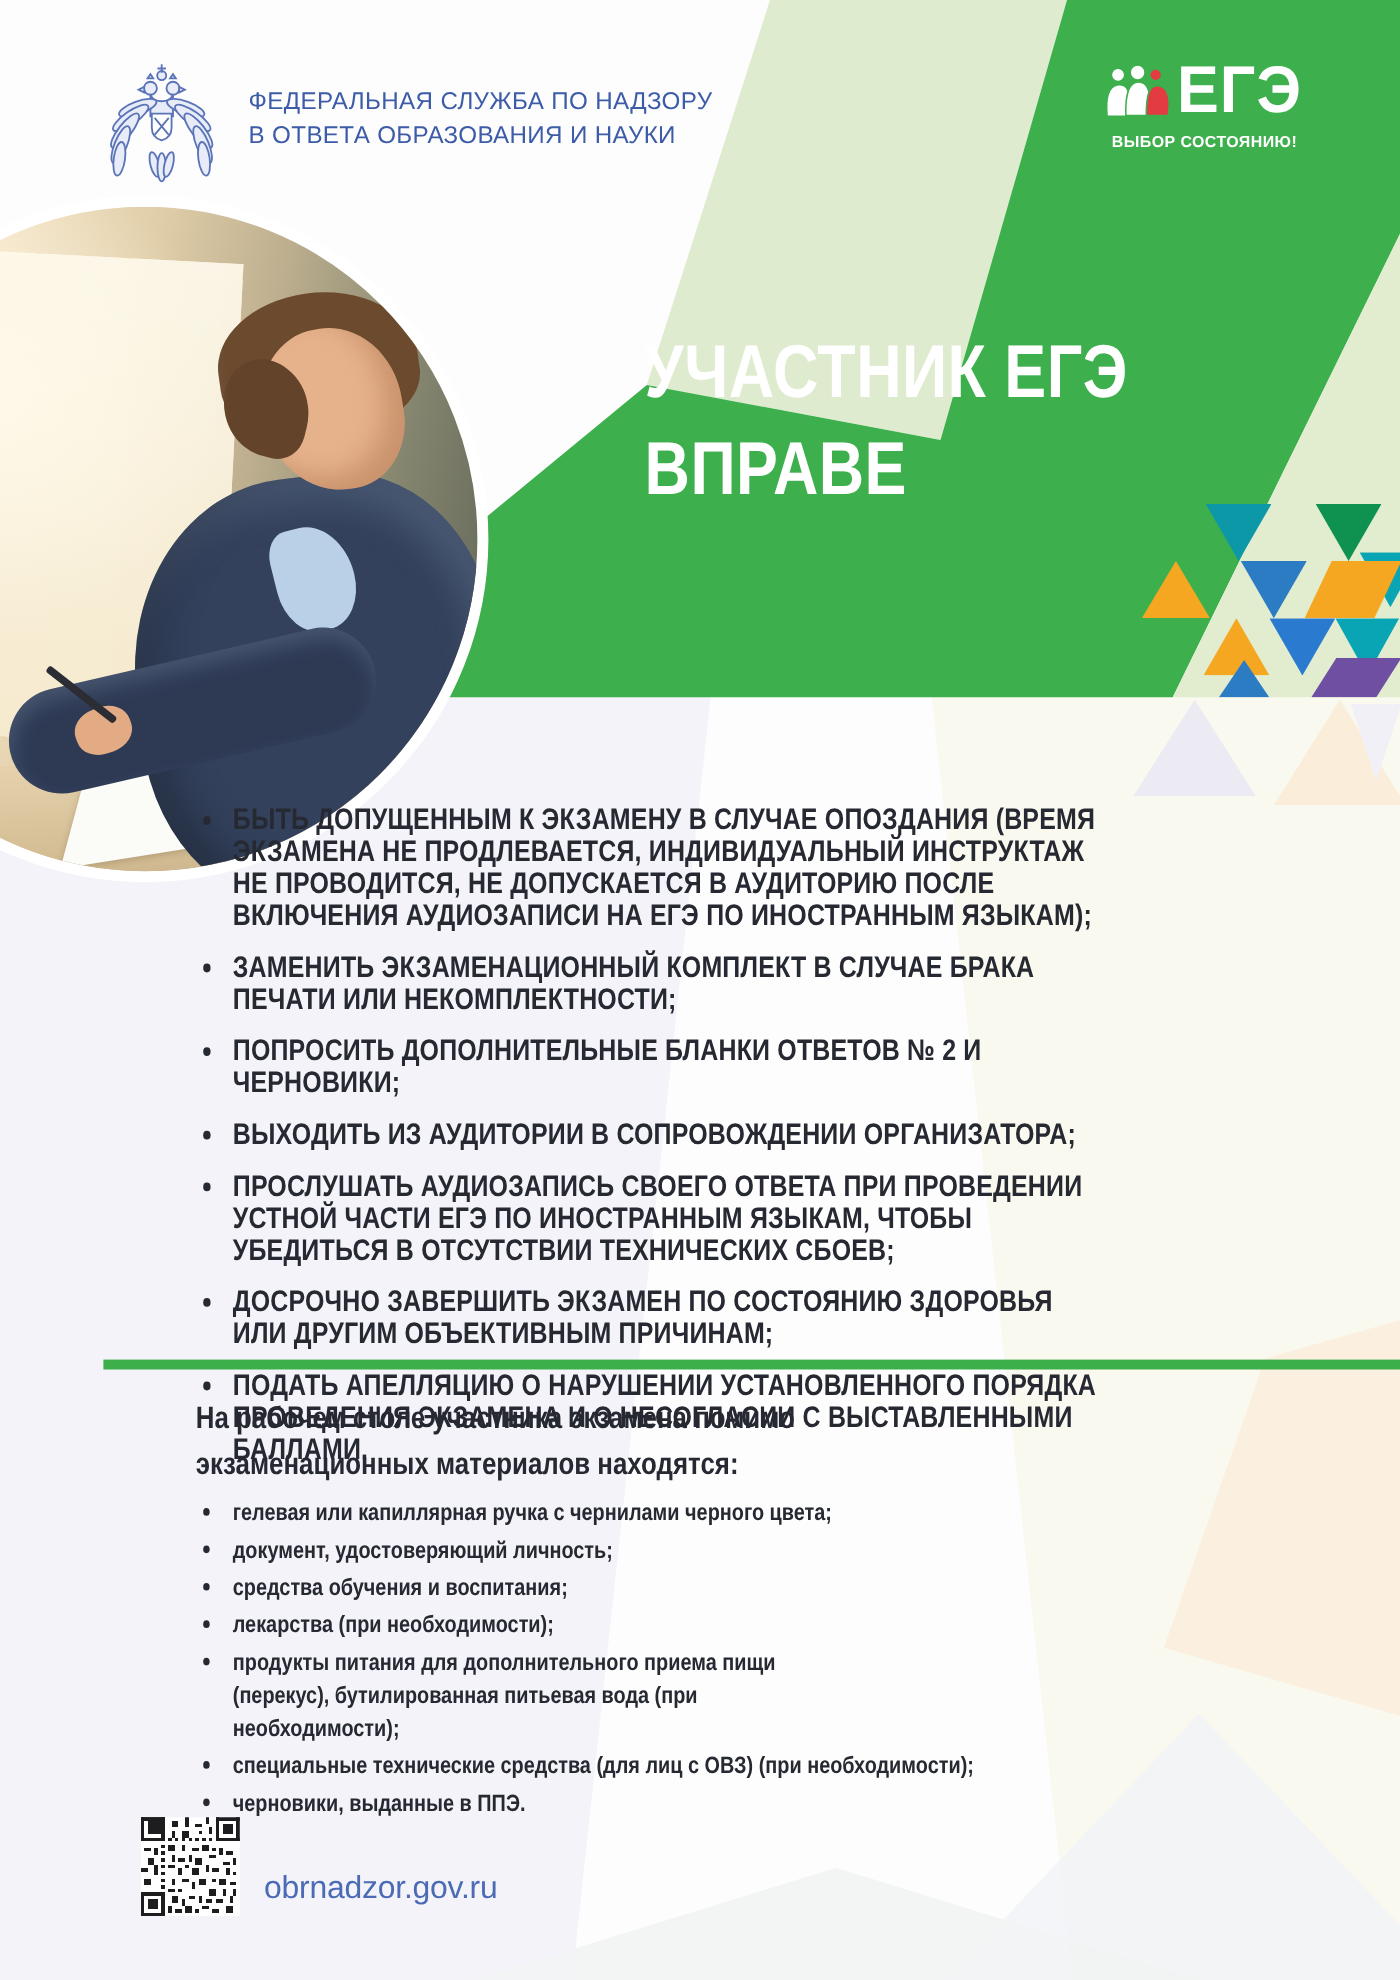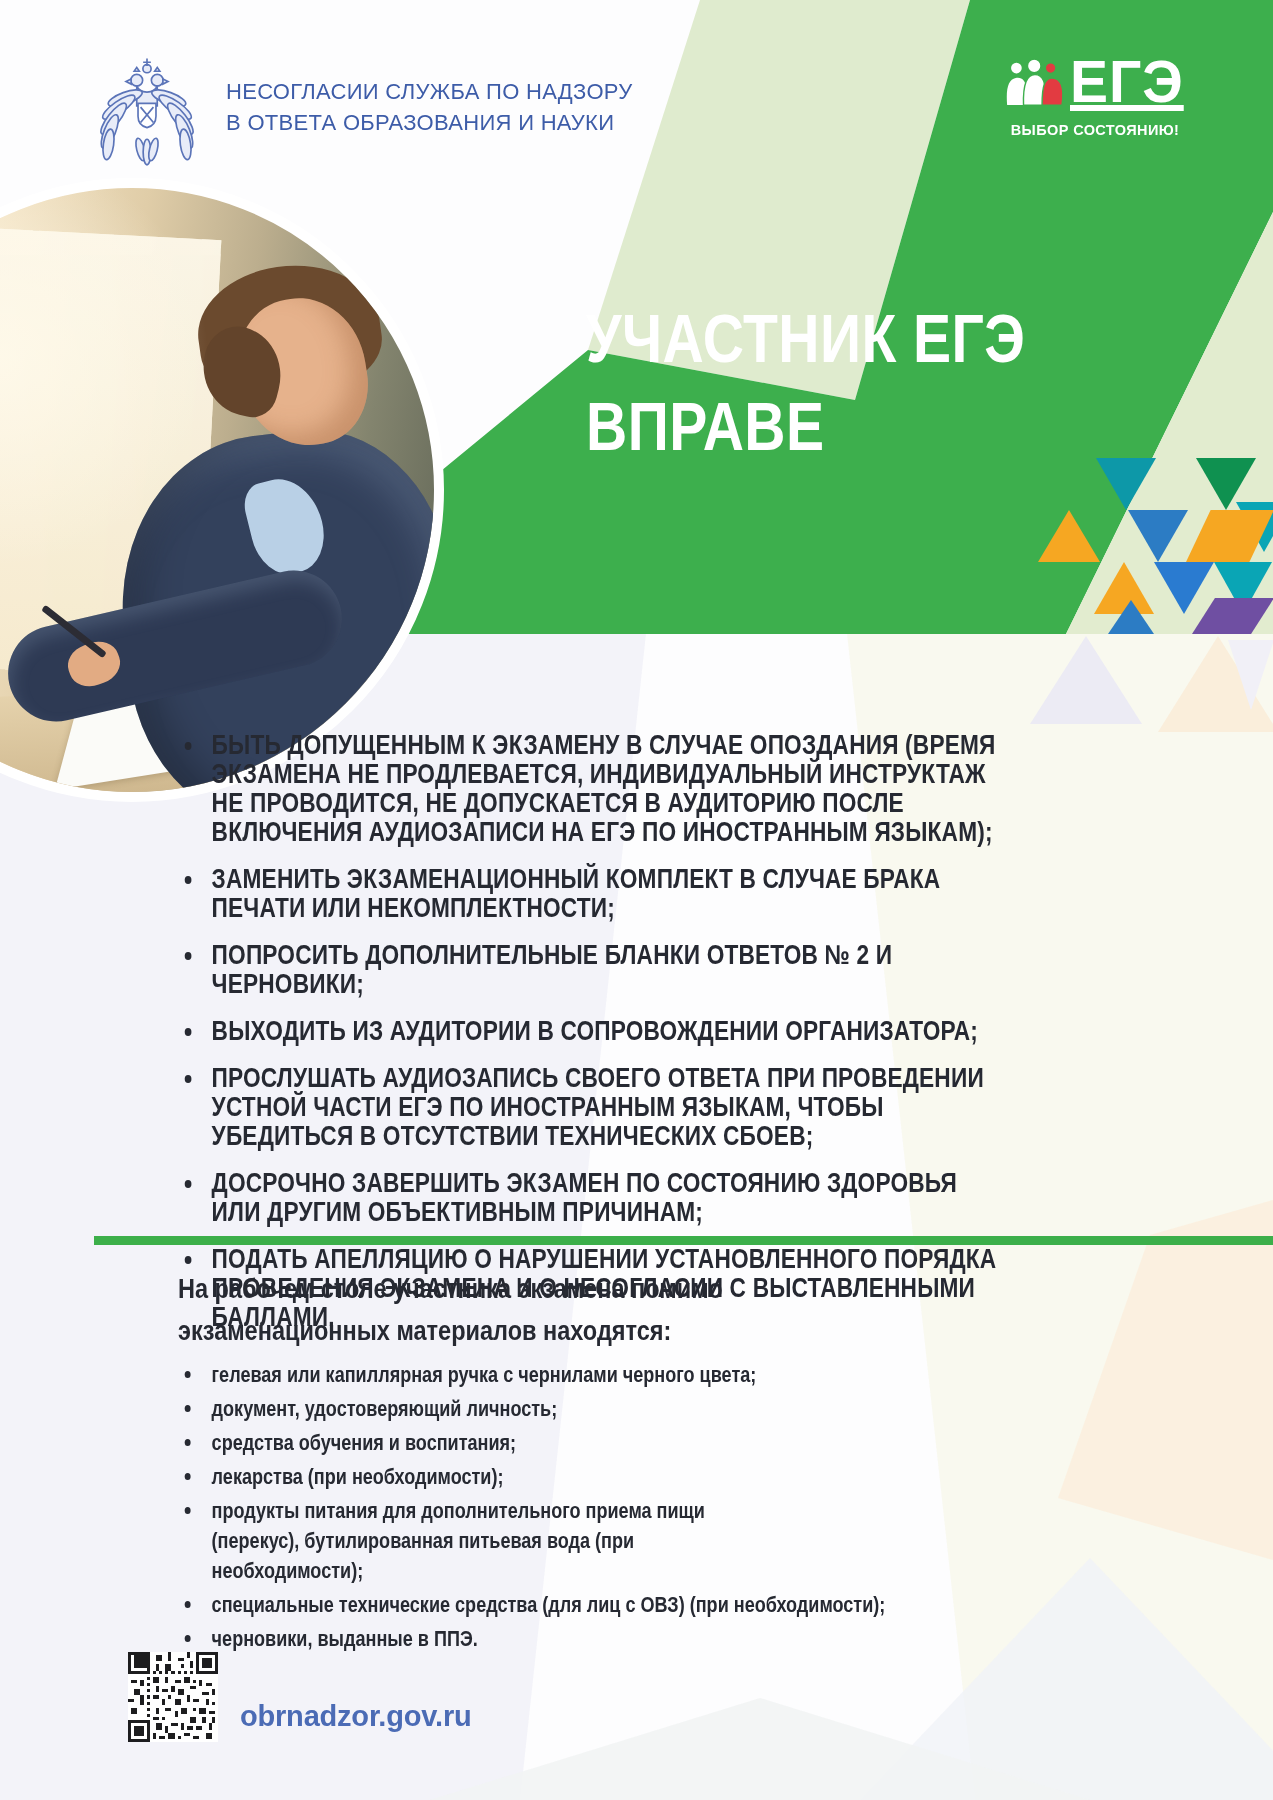--- a/index.html
+++ b/index.html
@@ -65,21 +65,21 @@
   .ph-haze{left:-40px;top:-40px;width:420px;height:420px;border-radius:50%;
     background:radial-gradient(circle,rgba(255,250,235,.8) 0%,rgba(255,250,235,0) 70%);}
 
   
   .agency{position:absolute;left:226px;top:76px;color:#3d5ca8;font-size:22px;line-height:31px;
     letter-spacing:.3px;font-weight:400;}
   .eagle{position:absolute;left:82px;top:52px;}
 
   
   .ege{position:absolute;left:1005px;top:50px;width:185px;color:#fff;}
-  .ege-row{display:flex;align-items:flex-start;gap:4px;text-decoration:underline;}
+  .ege-row{display:flex;align-items:flex-start;gap:4px;}
   .ege-abbr{font-size:60px;font-weight:bold;letter-spacing:1px;line-height:64px;
     transform:scaleX(.95);transform-origin:0 0;}
   .ege-tag{margin-top:6px;font-size:14.5px;font-weight:bold;letter-spacing:.4px;text-align:center;width:180px;}
 
   
   .hero-title{position:absolute;left:586px;top:294px;color:#ffffff;font-weight:bold;
     font-size:68px;line-height:88px;letter-spacing:.5px;transform:scaleX(.84);transform-origin:0 0;
     white-space:nowrap;}
 
   
@@ -97,21 +97,21 @@
     font-weight:bold;font-size:28px;line-height:42px;transform:scaleX(.84);transform-origin:0 0;}
   .desk-list{position:absolute;left:178px;top:1360px;width:700px;transform:scaleX(.84);
     transform-origin:0 0;color:#262932;font-weight:bold;font-size:21.5px;line-height:30px;}
   .desk-list li{position:relative;padding-left:40px;margin-bottom:4px;}
   .desk-list li::before{content:"";position:absolute;left:8px;top:11px;width:7px;height:7px;
     border-radius:50%;background:#262932;}
   .desk-list li.nowrap{white-space:nowrap;}
 
   
   .qr{position:absolute;left:128px;top:1652px;width:90px;height:90px;}
-  .site{position:absolute;left:240px;top:1700px;color:#4b6bb5;font-weight:bold;font-size:29px;
+  .site{position:absolute;left:240px;top:1700px;color:#4b6bb5;font-weight:normal;font-size:29px;
     letter-spacing:-.2px;text-decoration:none;}
 </style>
 </head>
 <body>
 
 <div id="canvas">
 
   <div class="band band-lavender"></div>
   <div class="band band-cream"></div>
   <div class="band band-peach"></div>
@@ -183,21 +183,21 @@
       <path d="M43,40 h14 v10 q0,7 -7,9 q-7,-2 -7,-9 Z" fill="#fff"></path>
       <path d="M45,43 L55,55 M55,43 L45,55" fill="none"></path>
 
       <ellipse cx="45" cy="76" rx="3" ry="9" transform="rotate(-14 45 76)"></ellipse>
       <ellipse cx="50" cy="78" rx="3" ry="10"></ellipse>
       <ellipse cx="55" cy="76" rx="3" ry="9" transform="rotate(14 55 76)"></ellipse>
     </g>
   </svg>
 
   <div class="agency">
-    <div>НЕСОГЛАСИИ СЛУЖБА ПО НАДЗОРУ</div>
+    <div>ФЕДЕРАЛЬНАЯ СЛУЖБА ПО НАДЗОРУ</div>
     <div>В ОТВЕТА ОБРАЗОВАНИЯ И НАУКИ</div>
   </div>
 
   <div class="ege">
     <div class="ege-row">
       <svg width="82" height="66" viewBox="0 0 86 66">
         <circle cx="16" cy="12" r="7.5" fill="#fff"></circle>
         <path d="M3,64 C1,40 5,28 15,26 C24,24 29,31 29,38 L29,64 Z" fill="#fff"></path>
         <circle cx="41" cy="9" r="9.5" fill="#fff" stroke="#3daf4d" stroke-width="2"></circle>
         <path d="M26,64 C25,34 31,21 42,21 C53,21 58,30 58,64 Z" fill="#fff" stroke="#3daf4d" stroke-width="2"></path>

